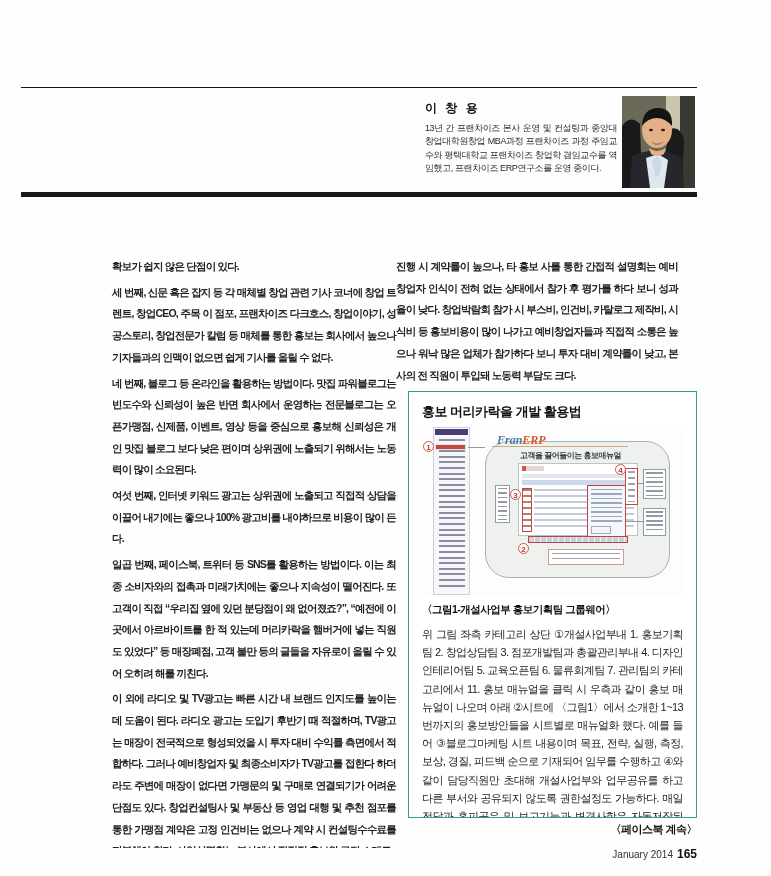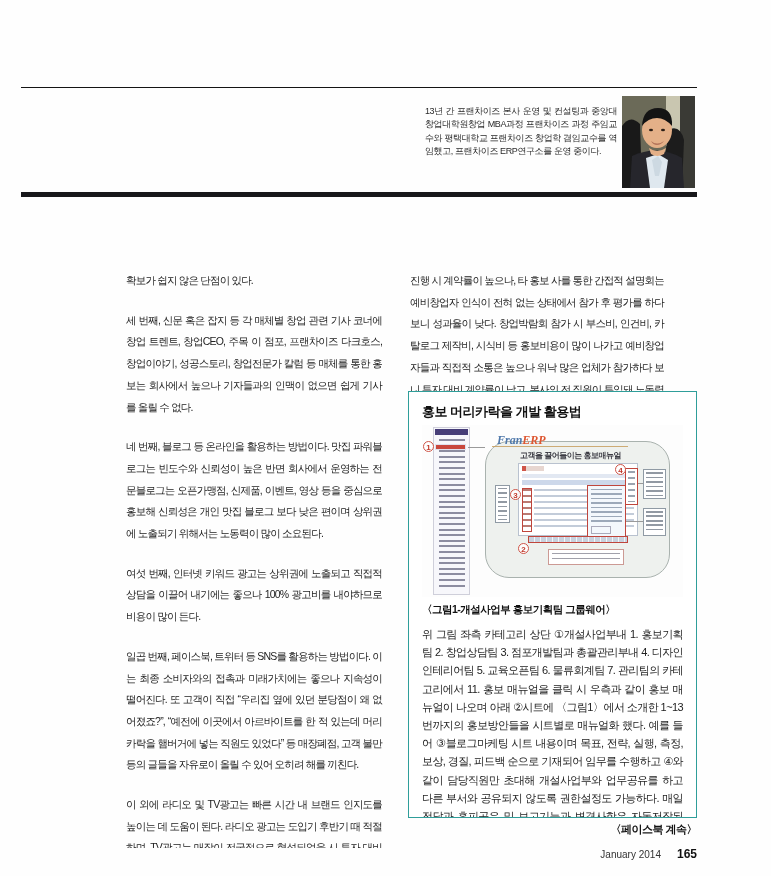--- a/index.html
+++ b/index.html
@@ -13,21 +13,21 @@
   .rule-thin{left:21px;top:87px;width:676px;height:1px;background:#141414;}
   .rule-thick{left:21px;top:192px;width:676px;height:5px;background:#17171a;}
   
   .bio{left:425px;top:100px;width:192px;}
   .bio-name{font-size:12px;font-weight:bold;letter-spacing:2.5px;color:#111;}
   .bio-text{margin-top:5px;font-size:9px;line-height:13.4px;letter-spacing:-0.4px;
     text-align:justify;word-break:break-all;color:#2a2a2a;}
   .photo{left:622px;top:96px;width:73px;height:92px;overflow:hidden;background:#555;}
   
   .col{font-size:10.5px;line-height:21.7px;letter-spacing:-0.8px;color:#222;}
-  .col p{margin:18px;text-align:justify;word-break:break-all;}
+  .col p{margin:4px;text-align:justify;word-break:break-all;font-weight:bold;}
   .col-left{left:108px;top:252px;width:292px;height:596px;overflow:hidden;}
   .col-right{left:392px;top:252px;width:290px;}
   
   .figure-box{left:408px;top:391px;width:289px;height:427px;box-sizing:border-box;
     background:#fff;border:1px solid #2f9e9a;padding:9px 13px;overflow:hidden;}
   .fig-title{font-size:13px;font-weight:bold;letter-spacing:-0.5px;color:#111;margin:2px 0 4px;}
   .fig-caption{font-size:10.5px;font-weight:bold;letter-spacing:-0.5px;color:#111;margin:6px 0 0;}
   .fig-body{margin:8px 0 0;font-size:11px;line-height:18.2px;letter-spacing:-0.6px;
     text-align:justify;word-break:break-all;color:#222;}
   
@@ -72,28 +72,29 @@
   .conn{height:1px;background:#9a9a9a;}
   .conn1{left:216px;top:58px;width:5px;} .conn2{left:204px;top:96px;width:17px;}
   .tabstrip{left:106px;top:111px;width:100px;height:7px;border:1px solid #c0453c;box-sizing:border-box;
     background:repeating-linear-gradient(to right,#c9d2de 0 5px,#f2f5fa 5px 6px);}
   .note-box{left:126px;top:124px;width:76px;height:16px;border:1px solid #cc9a94;background:#fff;box-sizing:border-box;}
   .note-box .in{position:absolute;left:3px;right:3px;top:3px;bottom:3px;
     background:repeating-linear-gradient(to bottom,#8a8a96 0 1.5px,transparent 1.5px 5px);opacity:.8;}
   
   .continue-note{right:74px;top:822px;font-size:11px;font-weight:bold;letter-spacing:-0.5px;color:#111;}
   .footer{right:74px;top:847px;font-size:10px;color:#333;}
-  .footer .page-num{font-weight:bold;font-size:12px;color:#111;margin-left:16px;}
+  .footer .page-num{font-weight:bold;font-size:12px;color:#111;margin-left:4px;}
 </style>
 </head>
 <body>
 
 <div class="abs rule-thin"></div>
 
 <div class="abs bio">
+  <div class="bio-name">이 창 용</div>
   <div class="bio-text">13년 간 프랜차이즈 본사 운영 및 컨설팅과 중앙대창업대학원창업 MBA과정 프랜차이즈 과정 주임교수와 평택대학교 프랜차이즈 창업학 겸임교수를 역임했고, 프랜차이즈 ERP연구소를 운영 중이다.</div>
 </div>
 
 <div class="abs photo">
   <svg width="73" height="92" viewBox="0 0 73 92">
     <rect x="0" y="0" width="73" height="92" fill="#6b6a58"></rect>
     <rect x="44" y="0" width="29" height="50" fill="#c9c6b0"></rect>
     <rect x="58" y="0" width="15" height="92" fill="#3a3a35"></rect>
     <path d="M0,30 Q8,18 18,28 L20,92 L0,92 Z" fill="#191919"></path>
     <path d="M46,34 Q58,28 62,44 L60,92 L40,92 Z" fill="#1c1c1c"></path>

